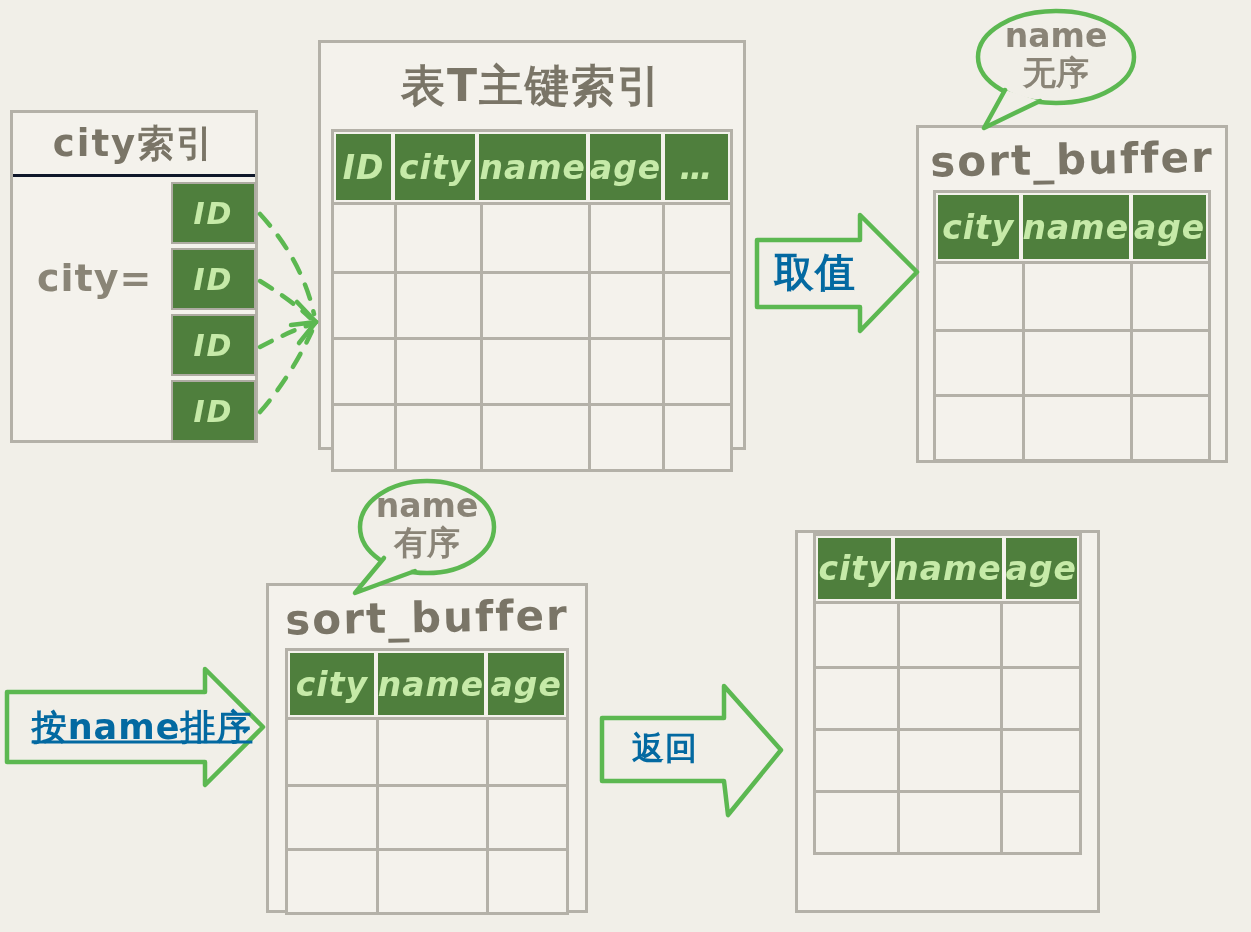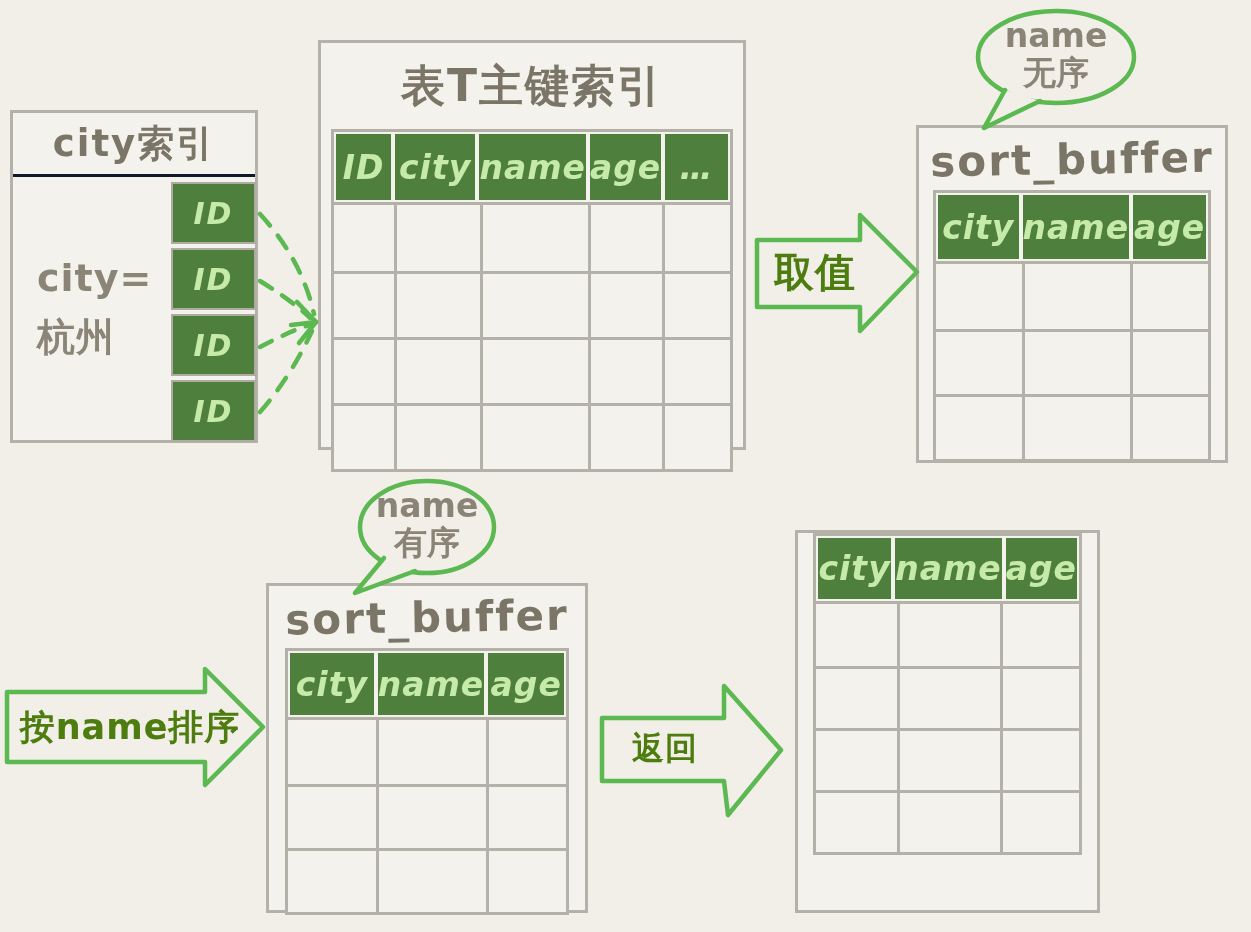--- a/index.html
+++ b/index.html
@@ -79,44 +79,43 @@
 
   
   .overlay {
     position:absolute; left:0; top:0; width:1251px; height:932px;
     pointer-events:none; z-index:5;
   }
 
   
   .arrow-label {
     position:absolute; z-index:6; transform:translate(-50%,-50%);
-    color:#4d7c0f; font-weight:700; white-space:nowrap; letter-spacing:1px;
+    color:#0369a1; font-weight:700; white-space:nowrap; letter-spacing:1px;
   }
   #fetch-label  { left:815px; top:272px; font-size:40px; }
-  #sort-label   { left:130px; top:727px; font-size:35px; }
+  #sort-label   { left:142px; top:727px; font-size:35px;text-decoration:underline; }
   #return-label { left:665px; top:749px; font-size:32px; }
 
   .bubble-text {
     position:absolute; z-index:6; transform:translate(-50%,-50%);
     text-align:center; color:#8a8477; font-weight:700; line-height:1.12;
   }
   #bubble-top-text    { left:1056px; top:55px;  font-size:33px; }
   #bubble-bottom-text { left:427px;  top:525px; font-size:33px; }
 </style>
 </head>
 <body>
 
 <div class="canvas">
 
   <div class="obox" id="city-index">
     <div class="obox-title">city索引</div>
     <div class="ci-body">
       <div class="ci-cond">
         <div>city=</div>
-        <div>杭州</div>
       </div>
       <div class="ci-ids">
         <div class="id-cell">ID</div>
         <div class="id-cell">ID</div>
         <div class="id-cell">ID</div>
         <div class="id-cell">ID</div>
       </div>
     </div>
   </div>
 

